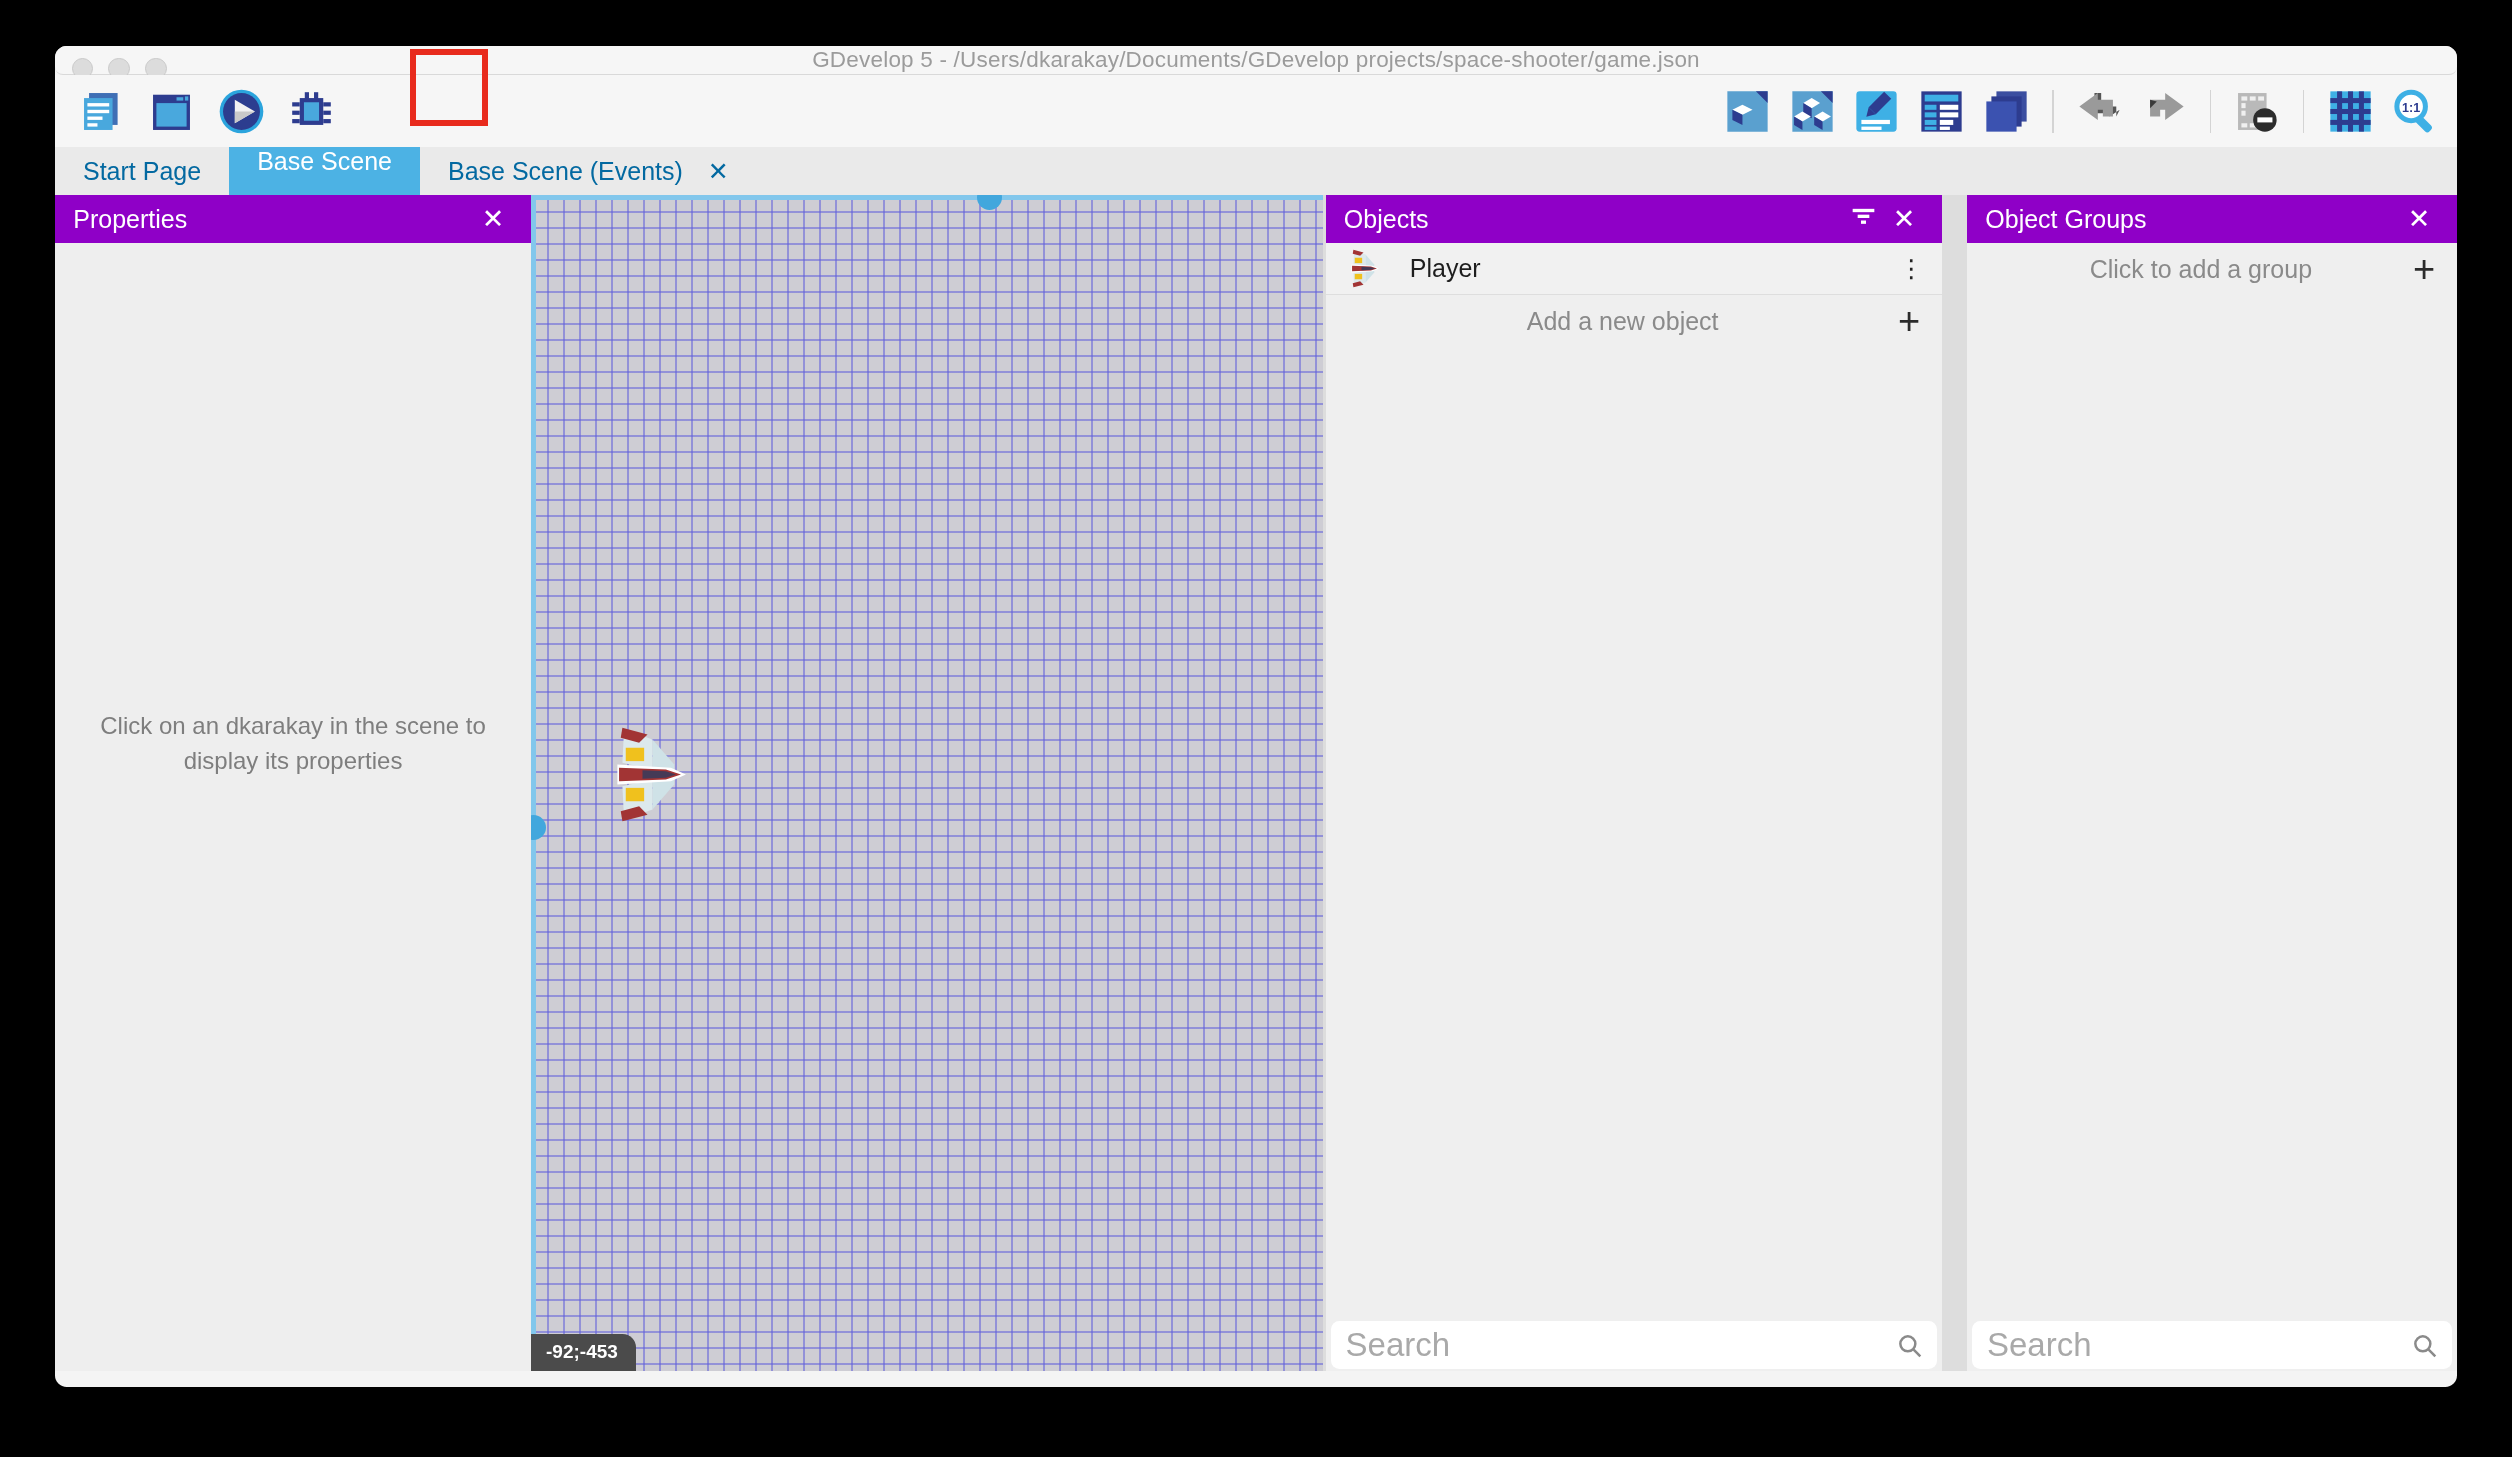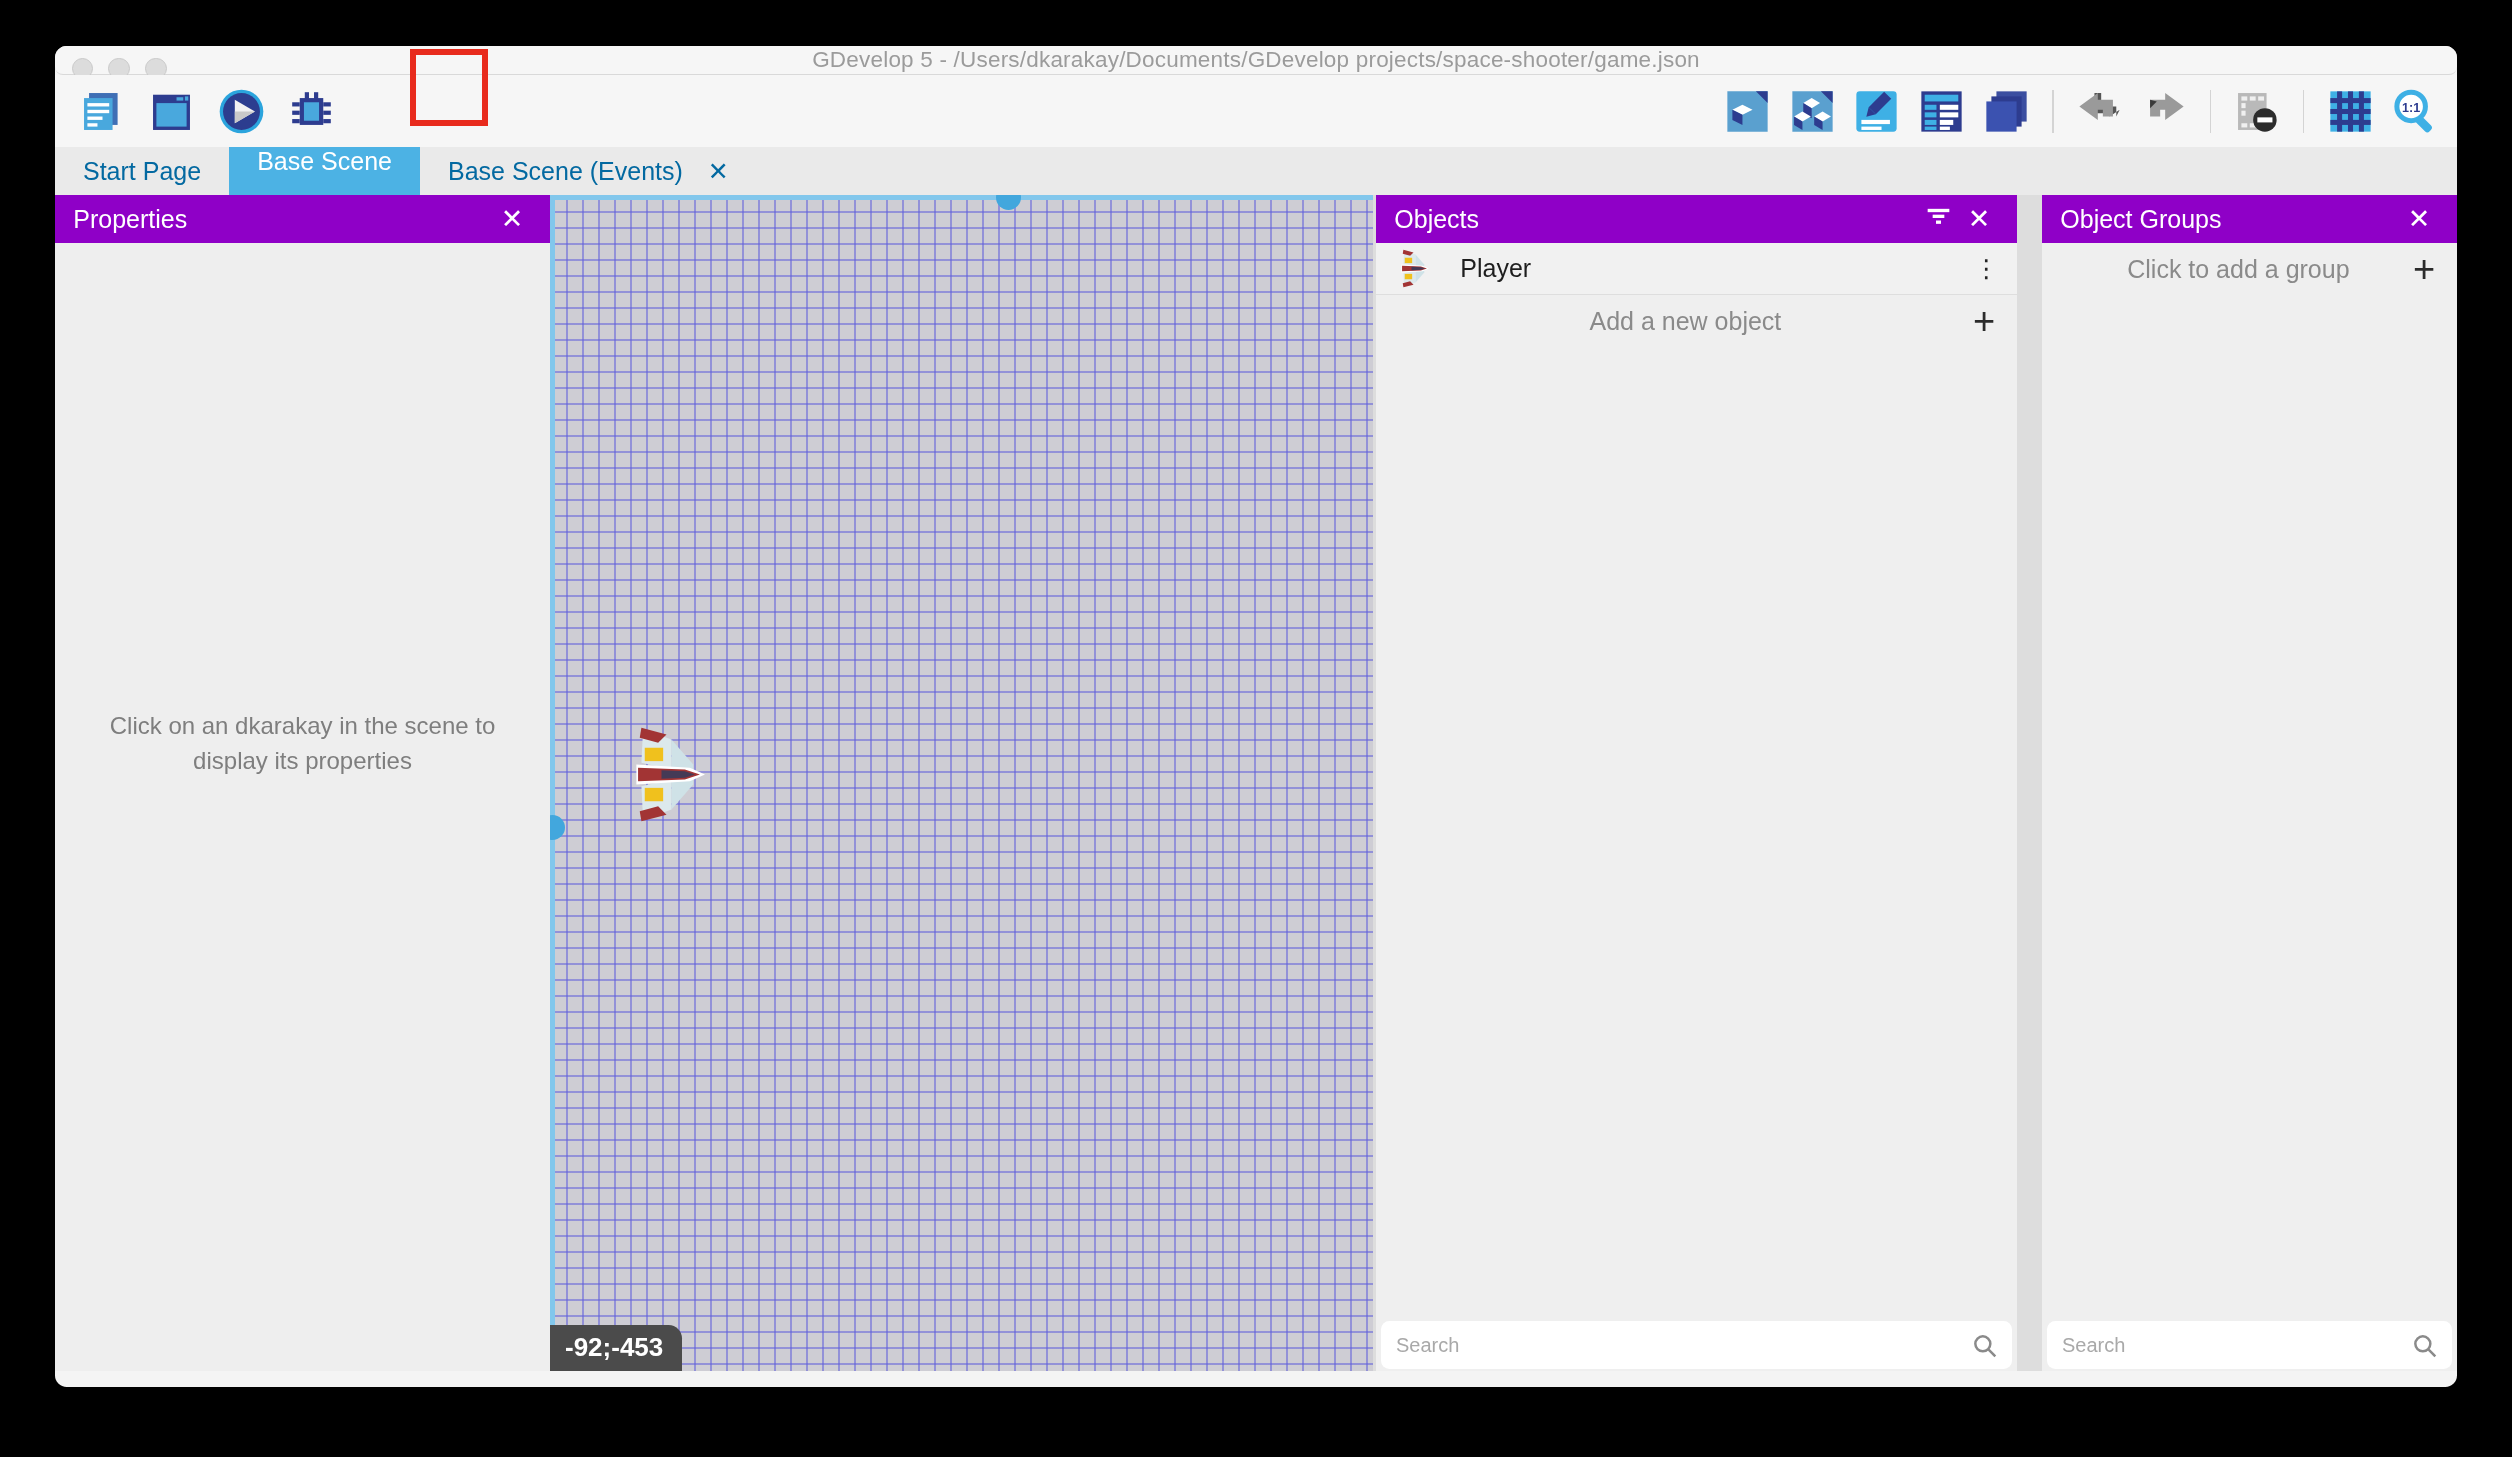--- a/index.html
+++ b/index.html
@@ -49,37 +49,37 @@
            background-image:
              repeating-linear-gradient(to right, rgba(98,96,219,.55) 0 1.7px, transparent 1.7px 16px),
              repeating-linear-gradient(to bottom, rgba(98,96,219,.55) 0 1.7px, transparent 1.7px 16px); }
   .scene-border-top { position:absolute; left:0; top:0; width:100%; height:5px; background:#82c7ec; }
   .scene-border-left { position:absolute; left:0; top:0; width:5px; height:100%; background:#82c7ec; }
   .scene-handle { position:absolute; width:25px; height:25px; border-radius:50%; background:#42a7dd; }
   .handle-top { left:446px; top:-10px; }
   .handle-left { left:-10px; top:620px; }
   .player-instance { position:absolute; left:83px; top:526px; width:77px; height:107px; }
   .coord-badge { position:absolute; left:-5px; bottom:0; background:#4b4b4b; color:#fff;
-                 font-size:26px; font-weight:bold; padding:6.7px 18.3px 8.3px 20px;
+                 font-size:19px; font-weight:bold; padding:6.7px 18.3px 8.3px 20px;
                  border-top-right-radius:13.3px; }
 
   
   .objects-panel { width:641px; background:#efefef; display:flex; flex-direction:column; margin-left:3px; }
   .groups-panel { flex:1; background:#efefef; display:flex; flex-direction:column; margin-left:25px; }
   .list-row { display:flex; align-items:center; height:52px; padding:0 18.3px;
               border-bottom:1.7px solid #dedede; font-size:25px; color:#1e1e1e; background:#f1f1f1; }
   .list-row .thumb { width:43px; height:43px; margin-right:23px; }
   .kebab { margin-left:auto; color:#222; font-size:25px; letter-spacing:0; line-height:.55; text-align:center; width:25px; }
   .add-row { display:flex; align-items:center; height:52px; padding:0 21.7px; font-size:25px; color:#8a8a8a; }
   .add-row .add-label { flex:1; text-align:center; }
   .plus { color:#2b2b2b; font-size:38px; font-weight:300; line-height:1; }
   .panel-fill { flex:1; }
   .searchbox { height:48px; margin:0 5px 1.7px 5px; background:#ffffff; border-radius:8.3px;
                display:flex; align-items:center; padding:0 15px; }
-  .searchbox input { flex:1; border:none; outline:none; font-size:20px; color:#be185d; background:transparent;
+  .searchbox input { flex:1; border:none; outline:none; font-size:33px; color:#be185d; background:transparent;
                      font-family:"Liberation Sans", sans-serif; }
   .searchbox input::placeholder { color:#a9a9a9; }
   .search-glyph { width:25px; height:25px; }
 </style>
 </head>
 <body>
 
 <div class="window">
 
   <div class="titlebar">

